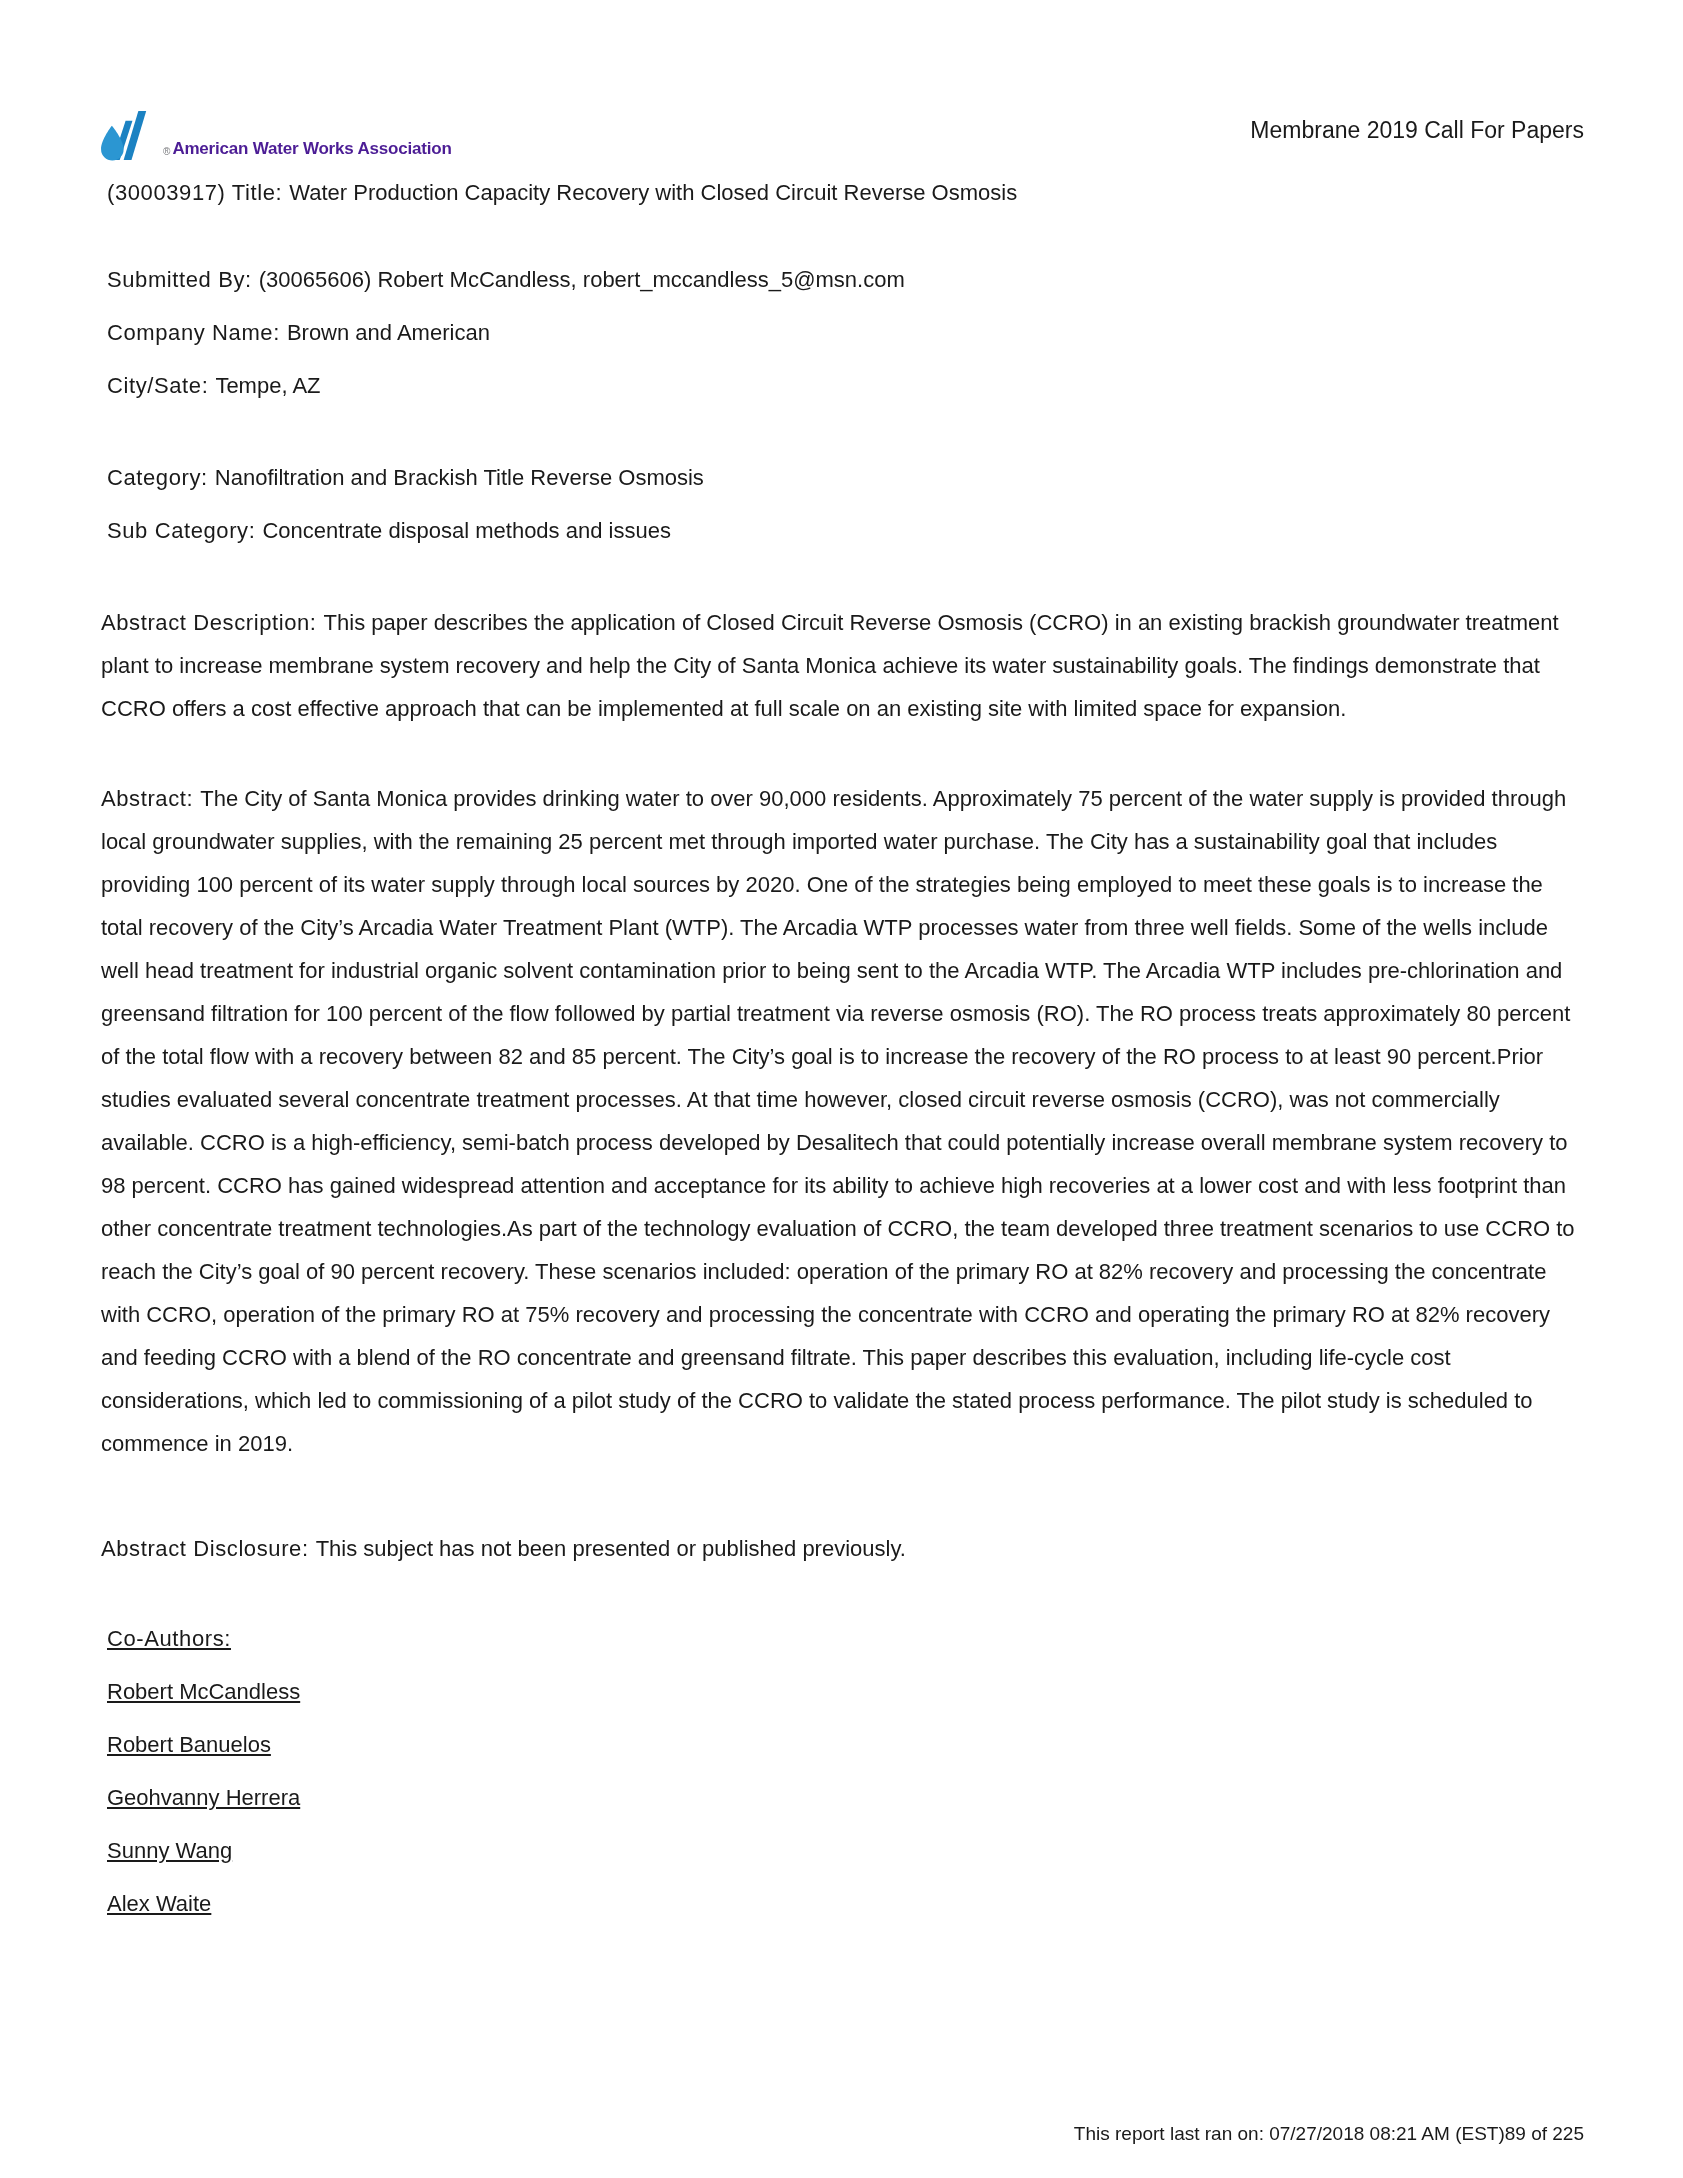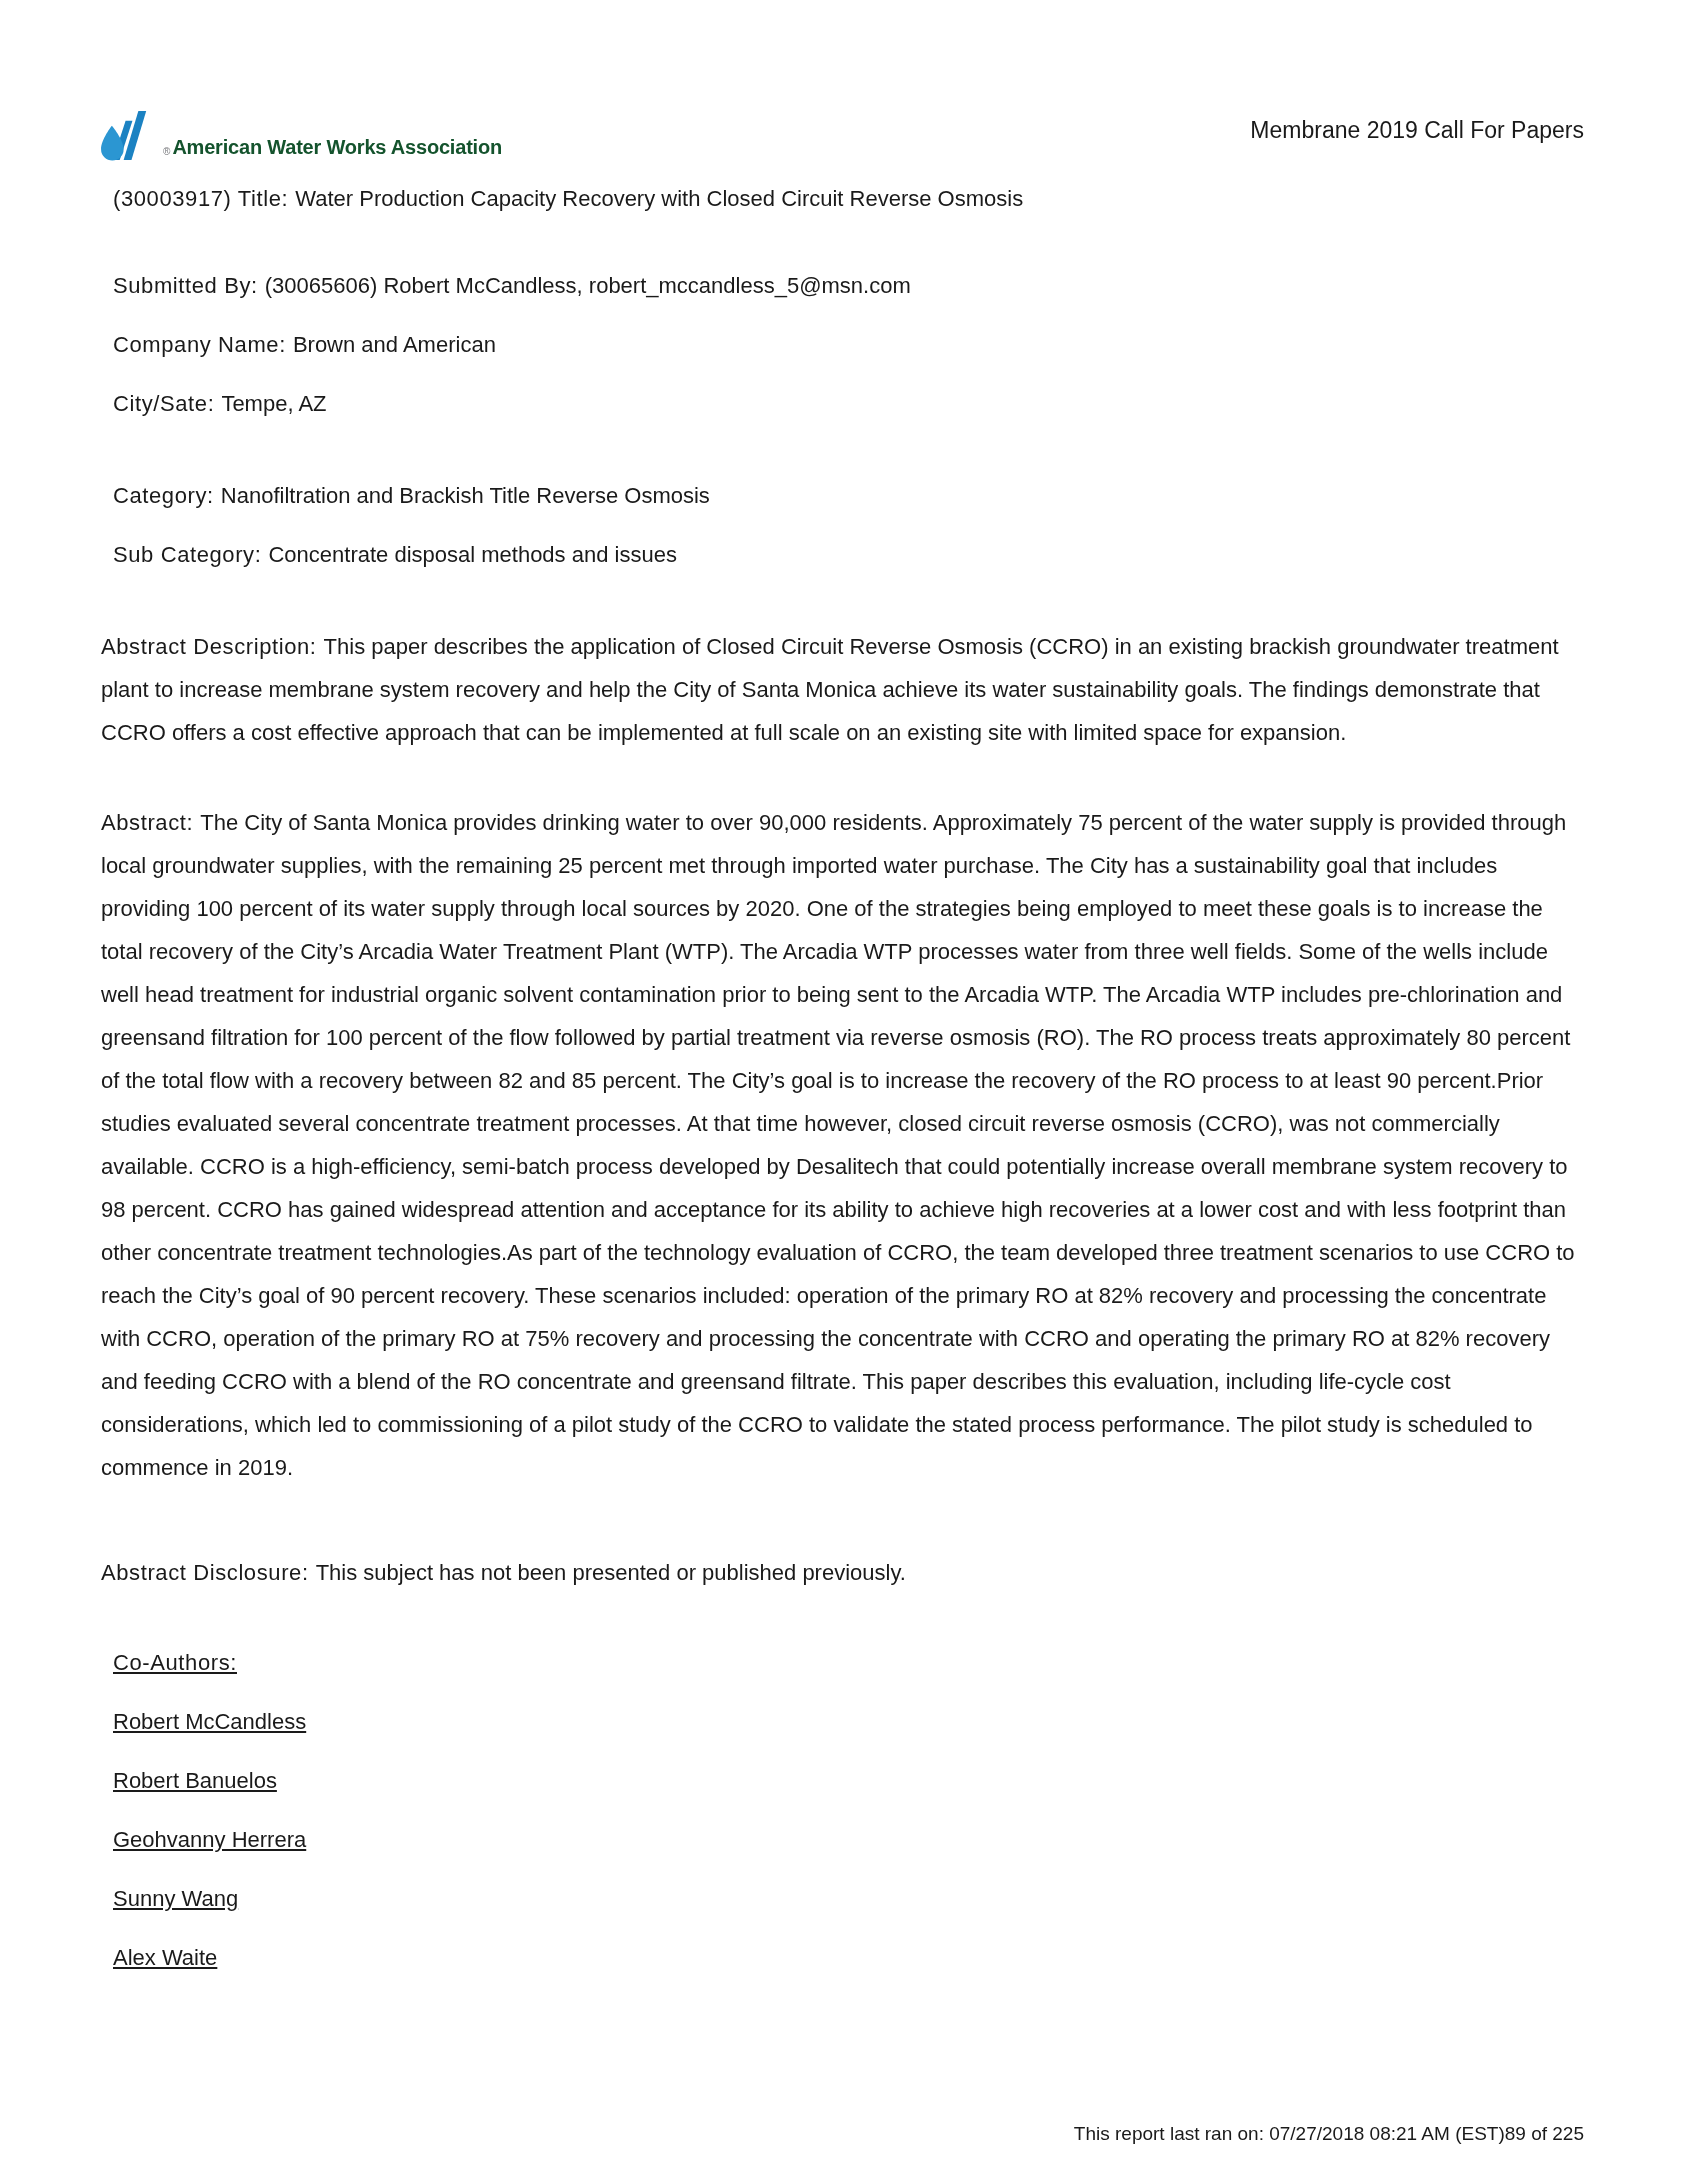--- a/index.html
+++ b/index.html
@@ -14,30 +14,30 @@
     font-size: 22px;
     overflow: hidden;
   }
   .content { padding: 0 99px; }
 
   
   .header { padding-top: 83px; display: flex; justify-content: space-between; align-items: flex-start; }
   .logo { display: flex; align-items: flex-end; margin-top: 26px; }
   .logo-icon { width: 63px; height: 53px; display: block; }
   .logo-reg { font-size: 10px; color: #76777B; margin: 0 2px 5px 1px; }
-  .logo-text { font-size: 20px; font-weight: bold; color: #14532d; letter-spacing: -0.2px; margin-bottom: 3px; white-space: nowrap; }
+  .logo-text { font-size: 17px; font-weight: bold; color: #4c1d95; letter-spacing: -0.2px; margin-bottom: 3px; white-space: nowrap; }
   .event-title { font-size: 23px; padding-top: 34px; }
 
   
   .title-line { margin-top: 85px; }
 
   
   .lbl { letter-spacing: 0.6px; }
   .lbl { margin-right: 7px; }
-  .row { margin: 14px; line-height: 45px; }
+  .row { margin: 8px; line-height: 45px; }
   .block-1 { margin-top: 42px; }
   .block-2 { margin-top: 47px; }
 
   
   .para { margin: 2px; line-height: 43px; }
   .para-abstract-desc { margin-top: 48px; }
   .para-abstract { margin-top: 47px; }
   .para-disclosure { margin-top: 62px; }
 
   

